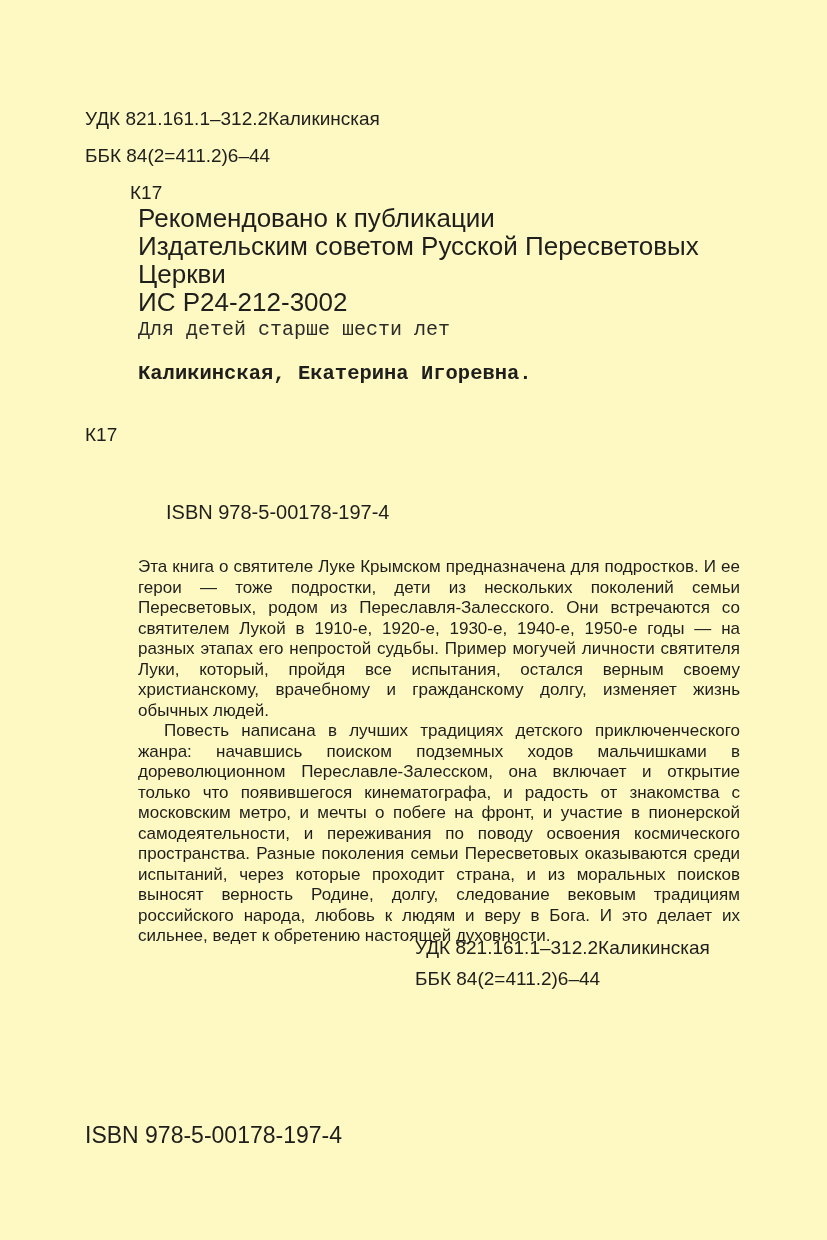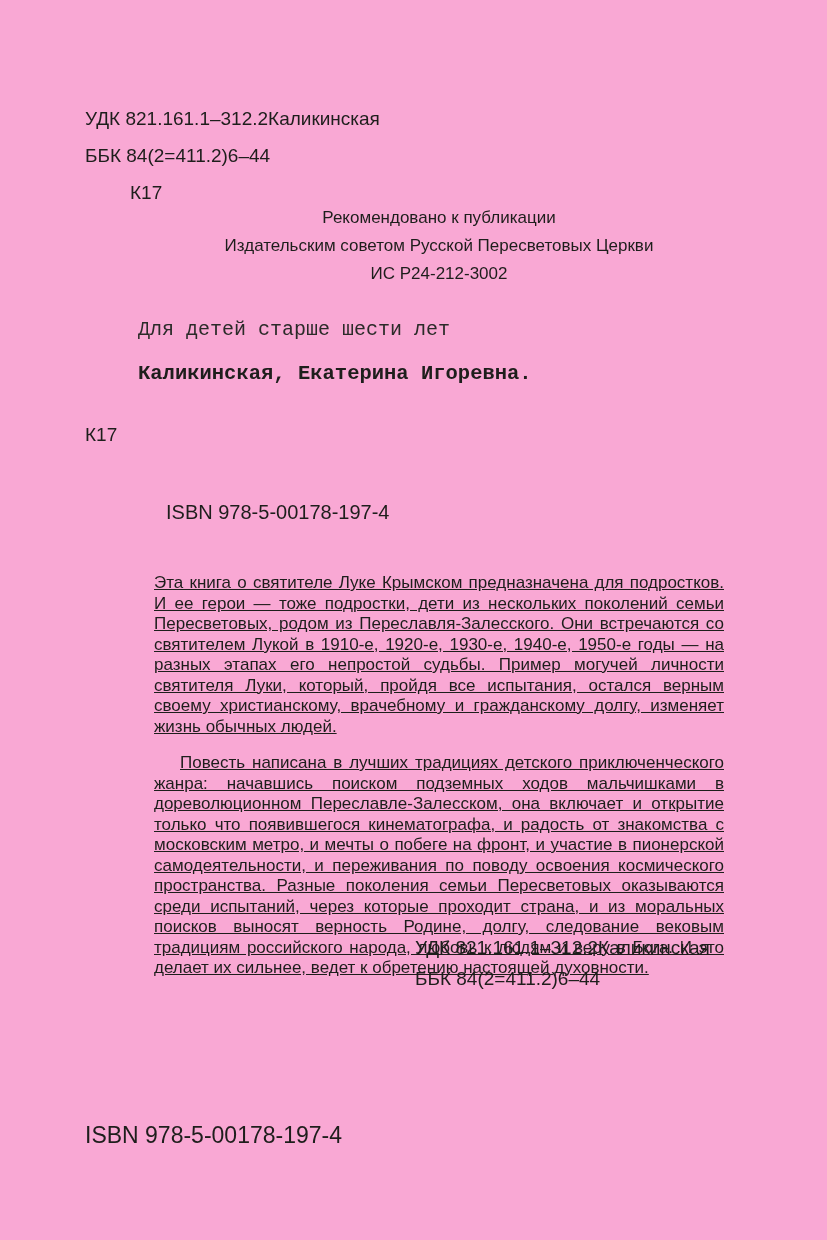--- a/index.html
+++ b/index.html
@@ -4,21 +4,21 @@
 <style>
   html, body {
     margin: 0;
     padding: 0;
     background: #ffffff;
   }
   .page {
     position: relative;
     width: 827px;
     height: 1240px;
-    background: #f9a8d4;
+    background: #fef9c3;
     color: #1e1e1c;
     font-family: "Liberation Sans", "DejaVu Sans", sans-serif;
     overflow: hidden;
   }
   .page div, .page p { font-kerning: normal; }
 
   
   .top-codes {
     position: absolute;
     left: 85px;
@@ -28,22 +28,21 @@
     white-space: nowrap;
   }
   .top-codes .k17 { padding-left: 45px; }
 
   
   .approval {
     position: absolute;
     left: 138px;
     top: 204px;
     width: 602px;
-    text-align: center;
-    font-size: 17px;
+    font-size: 26px;
     line-height: 28px;
   }
 
   .age-note {
     position: absolute;
     left: 138px;
     top: 318px;
     font-size: 20px;
     color: #2b2b29;
     white-space: nowrap;
@@ -89,23 +88,22 @@
   .annotation {
     position: absolute;
     left: 138px;
     top: 557px;
     width: 602px;
     font-size: 17px;
     line-height: 20.5px;
     text-align: justify;
   }
   .annotation p {
-    margin: 16px;
+    margin: 0;
     text-indent: 26px;
-    text-decoration: underline;
   }
   .annotation p.no-indent { text-indent: 0; }
 
   .bottom-codes {
     position: absolute;
     left: 415px;
     top: 932px;
     font-size: 19px;
     line-height: 31px;
     white-space: nowrap;

